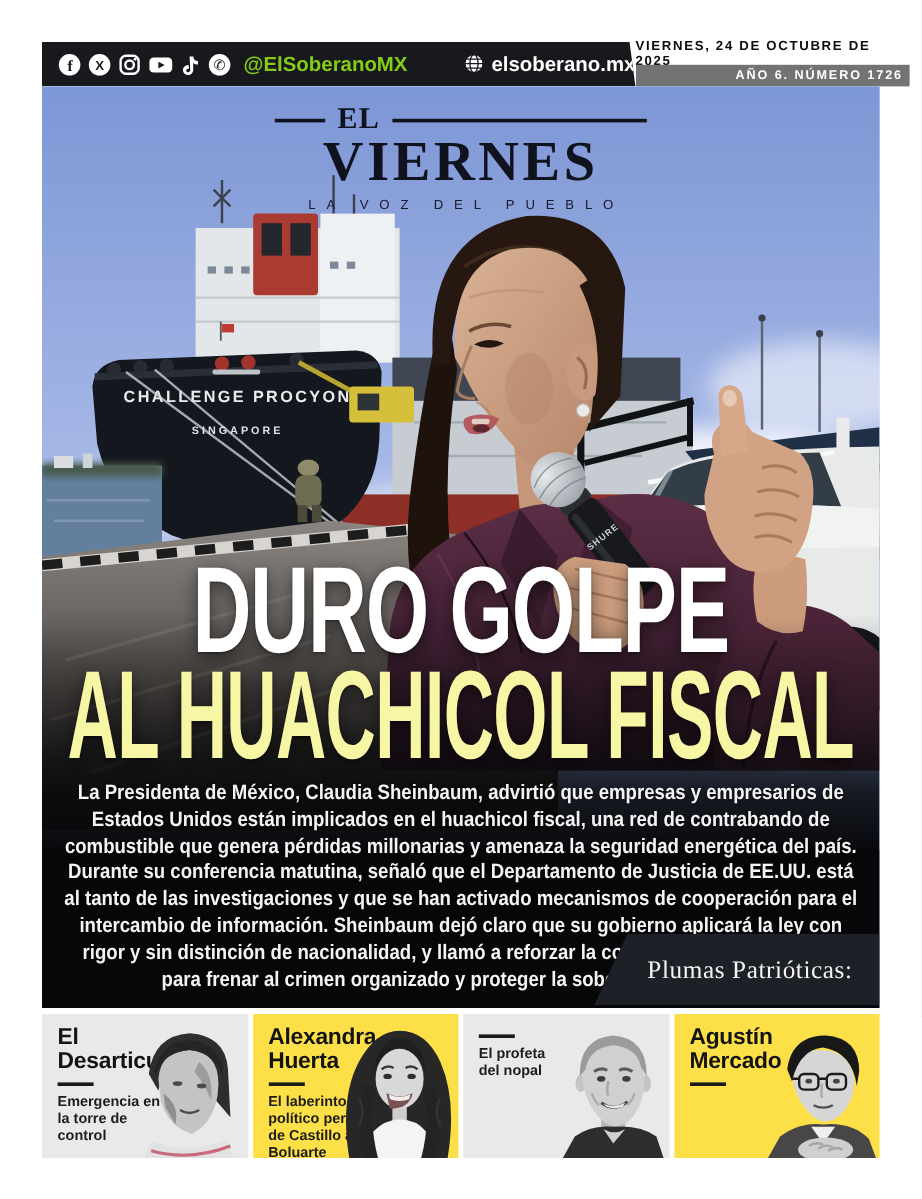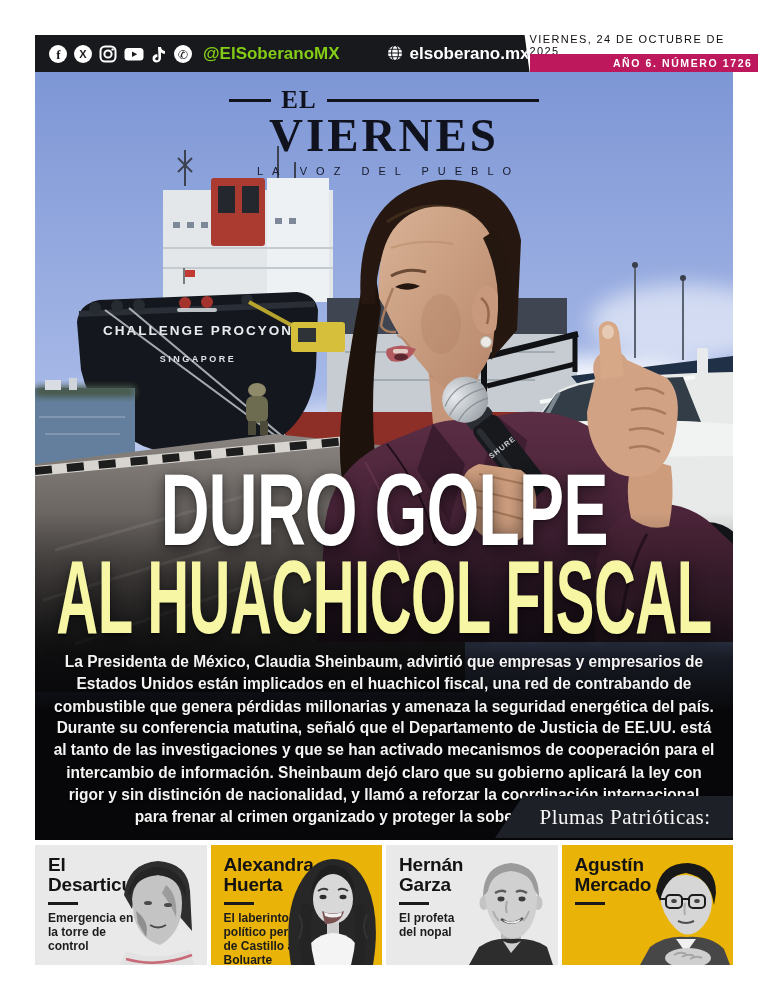--- a/index.html
+++ b/index.html
@@ -9,23 +9,23 @@
 
   
   .topbar { position:absolute; left:35px; top:35px; width:698px; height:37px; display:flex; }
   .social-bar { flex:1; background:#17191d; display:flex; align-items:center; padding-left:13px;
                 clip-path:polygon(0 0,99% 0,100% 100%,0 100%); }
   .icon-row { display:flex; align-items:center; gap:5px; }
   .icon-row svg { display:block; }
   .handle { color:#84cc16; font-weight:bold; font-size:17px; margin-left:10px; letter-spacing:0; }
   .site { display:flex; align-items:flex-start; gap:6px; margin-left:46px; color:#fff; font-weight:bold; font-size:17px; }
   .edition { width:228px; flex-shrink:0; display:flex; flex-direction:column; }
-  .edition .date { height:19px; background:#fff; color:#0d0d0d; font-size:11px; font-weight:normal;
+  .edition .date { height:19px; background:#fff; color:#0d0d0d; font-size:11px; font-weight:bold;
                    letter-spacing:1.4px; display:flex; align-items:center; justify-content:flex-end; }
-  .edition .issue { height:18px; background:#be185d; color:#fff; font-size:10.5px; font-weight:bold;
+  .edition .issue { height:18px; background:#737373; color:#fff; font-size:10.5px; font-weight:bold;
                     letter-spacing:1.6px; display:flex; align-items:center; justify-content:flex-end; padding-right:5px; }
 
   
   .hero { position:absolute; left:35px; top:72px; width:698px; height:768px; overflow:hidden; background:#8aa2dd; }
   .hero > svg.scene { position:absolute; left:0; top:0; }
 
   .masthead { position:absolute; top:14px; left:0; right:0; text-align:center; color:#10121e;
               font-family:"Liberation Serif", serif; }
   .mast-kicker-row { display:flex; align-items:center; justify-content:center; gap:10px; }
   .rule { height:3px; background:#10121e; }
@@ -38,30 +38,30 @@
   .headline-line { position:absolute; left:0; right:0; text-align:center; font-weight:bold;
                    transform-origin:center top; white-space:nowrap;
                    text-shadow:0 3px 12px rgba(0,0,0,.55), 0 1px 2px rgba(0,0,0,.45); }
   .hl1 { top:378px; font-size:68px; letter-spacing:-1px; color:#ffffff; transform:scaleY(1.5); }
   .hl2 { top:464px; font-size:58px; letter-spacing:-0.5px; color:#f6f6a5; transform:scaleY(1.8); }
 
   .lede { position:absolute; top:578px; left:17px; width:664px; text-align:center; color:#f4f4f4;
           font-size:15.5px; font-weight:bold; line-height:1.28; transform:scaleY(1.12);
           transform-origin:center top; white-space:pre-line; text-shadow:0 1px 2px rgba(0,0,0,.8); }
 
-  .plumas { position:absolute; right:0; bottom:2px; width:238px; height:42px; background:#1e2027;
+  .plumas { position:absolute; right:0; bottom:2px; width:238px; height:60px; background:#1e2027;
             clip-path:polygon(28px 0,100% 0,100% 100%,0 100%);
             display:flex; align-items:center; justify-content:center; padding-left:22px;
             color:#f5f5f5; font-family:"Liberation Serif", serif; font-size:21px; letter-spacing:.5px; }
 
   
   .columnists { position:absolute; left:35px; top:845px; width:698px; height:120px; display:flex; gap:4px; }
   .card { flex:1; position:relative; overflow:hidden; padding:10px 8px 8px 13px; }
   .card.gray { background:#e9e9e9; }
-  .card.white { background:#eab308; }
+  .card.white { background:#fde047; }
   .card .name { font-size:19px; font-weight:bold; color:#131313; line-height:1.04;
                 letter-spacing:-0.2px; white-space:pre-line; }
   .card .divider { width:30px; height:3px; background:#1a1a1a; margin:7px 0 6px; }
   .card .title { font-size:12px; font-weight:bold; color:#1c1c1c; line-height:1.18; white-space:pre-line; }
   .card .portrait { position:absolute; right:1px; bottom:0; }
 </style>
 </head>
 <body>
 
 <div class="page">
@@ -413,22 +413,20 @@
           <ellipse cx="62" cy="42" rx="3.5" ry="2.2" fill="#2e2e2e"></ellipse>
         <path d="M41 56 Q52 61 63 56 Q60 69 44 69 Z" fill="#7a5252"></path>
         <path d="M43 57 Q52 61 61 57 L60 61 Q52 64 44 61 Z" fill="#f0f0f0"></path>
         <path d="M22 48 Q15 80 22 110 L34 110 Q26 80 32 52 Z" fill="#242424"></path>
         <path d="M82 48 Q89 80 82 110 L70 110 Q78 80 72 52 Z" fill="#242424"></path>
         <path d="M18 60 Q24 70 18 84 M86 60 Q80 70 86 84" stroke="#3d3d3d" stroke-width="2" fill="none" opacity=".6"></path>
       </svg>
     </div>
 
     <div class="card gray">
-      <div class="name">Hernán
-Garza</div>
       <div class="divider"></div>
       <div class="title">El profeta
 del nopal</div>
       <svg class="portrait" width="100" height="110" viewBox="0 0 100 110">
         <rect x="44" y="74" width="20" height="14" fill="#b9b9b9"></rect>
         <path d="M12 110 L22 92 Q36 82 54 84 Q76 82 90 92 L96 110 Z" fill="#2d2d2d"></path>
         <path d="M46 86 L54 98 L64 86 Q55 91 46 86 Z" fill="#cfcfcf"></path>
         <ellipse cx="27" cy="48" rx="4.5" ry="7" fill="#c4c4c4"></ellipse>
           <ellipse cx="81" cy="48" rx="4.5" ry="7" fill="#c4c4c4"></ellipse>
         <path d="M28 42 Q30 16 54 14 Q78 16 80 44 Q80 68 66 80 Q54 88 44 78 Q30 64 28 42 Z" fill="#d0d0d0"></path>

